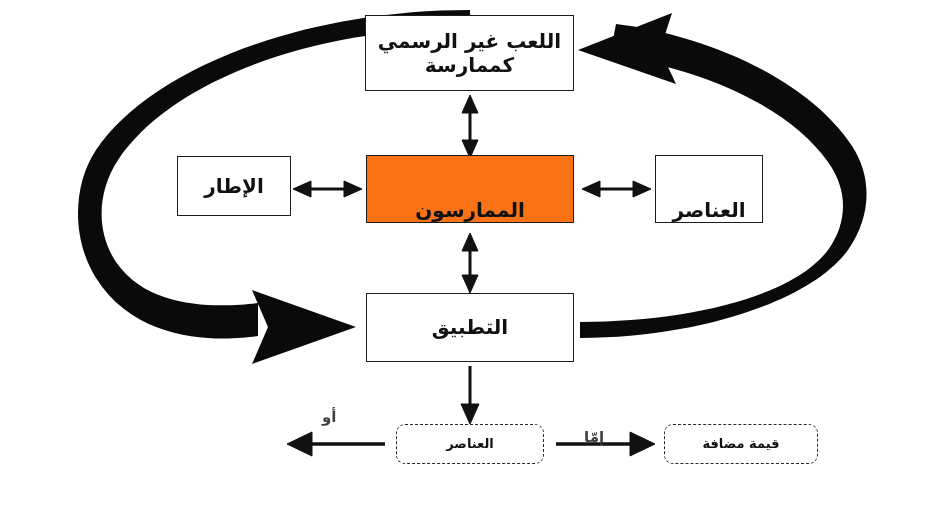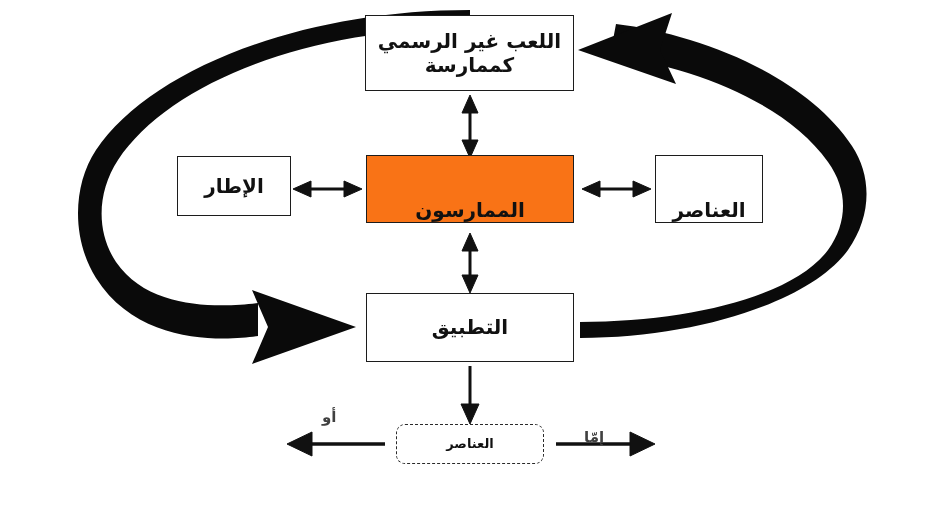--- a/index.html
+++ b/index.html
@@ -187,17 +187,20 @@
 
   <div class="node solid" id="node-application">
     <span class="node-label">التطبيق</span>
   </div>
 
   <div class="node dashed" id="node-outputs">
     <span class="node-label">العناصر</span>
   </div>
 
 
+  <div class="node dashed" id="node-added-value">
+    <span class="node-label">قيمة مضافة</span>
+  </div>
 
   <div class="edge-label" id="label-or">أو</div>
   <div class="edge-label" id="label-imma">إمّا</div>
 
 </div>
 
 </body></html>

